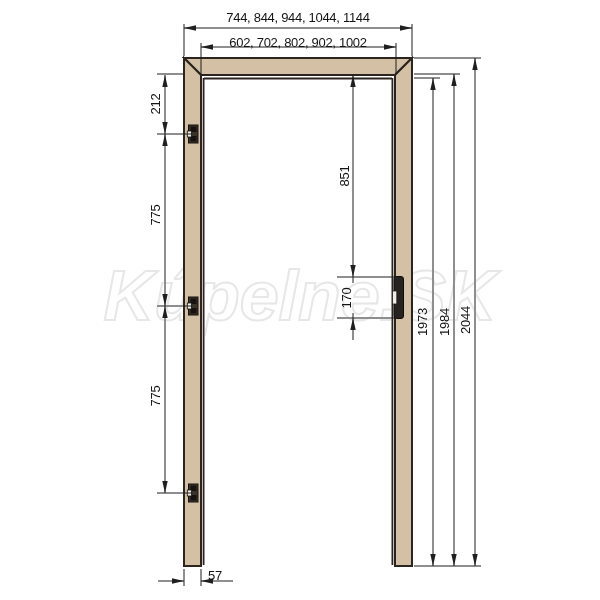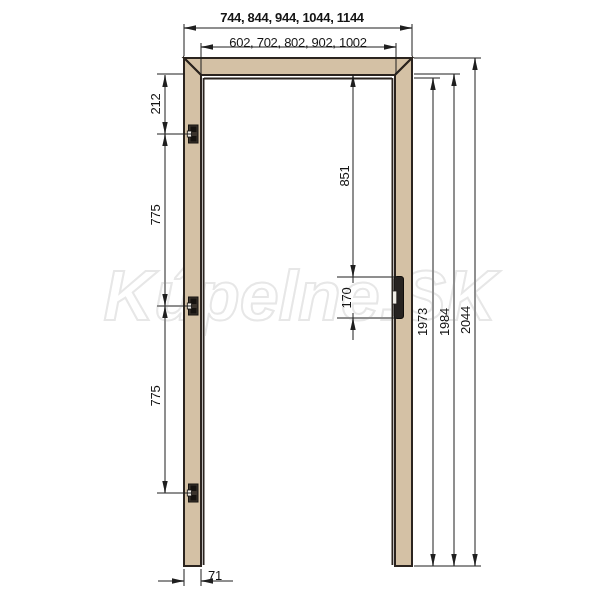--- a/index.html
+++ b/index.html
@@ -136,31 +136,31 @@
       <polygon points="454,74 451.3,86 456.7,86"></polygon>
       <polygon points="454,566 451.3,554 456.7,554"></polygon>
       <polygon points="475,58 472.3,70 477.7,70"></polygon>
       <polygon points="475,566 472.3,554 477.7,554"></polygon>
 
       <polygon points="184,581 172,578.3 172,583.7"></polygon>
       <polygon points="201,581 213,578.3 213,583.7"></polygon>
     </g>
   </svg>
 
-  <div class="dim horiz" style="left:177px;top:11px;width:230px;font-weight:bold;">744, 844, 944, 1044, 1144</div>
+  <div class="dim horiz" style="left:183px;top:11px;width:230px;">744, 844, 944, 1044, 1144</div>
   <div class="dim horiz" style="left:183px;top:36px;width:230px;">602, 702, 802, 902, 1002</div>
 
   <div class="dim vert" style="left:134px;top:97px;">212</div>
   <div class="dim vert" style="left:134px;top:208px;">775</div>
   <div class="dim vert" style="left:134px;top:389px;">775</div>
 
   <div class="dim vert" style="left:323px;top:169px;">851</div>
   <div class="dim vert-s" style="position:absolute;left:332px;top:291px;z-index:2;font-size:13px;color:#141414;">170</div>
 
   <div class="dim vert" style="left:401px;top:315px;">1973</div>
   <div class="dim vert" style="left:423px;top:315px;">1984</div>
   <div class="dim vert" style="left:444px;top:313px;">2044</div>
 
-  <div class="dim" style="left:208px;top:569px;width:28px;">71</div>
+  <div class="dim" style="left:208px;top:569px;width:28px;">57</div>
 
   <div id="watermark">Kúpelne.SK</div>
 
 </div>
 
 </body></html>

